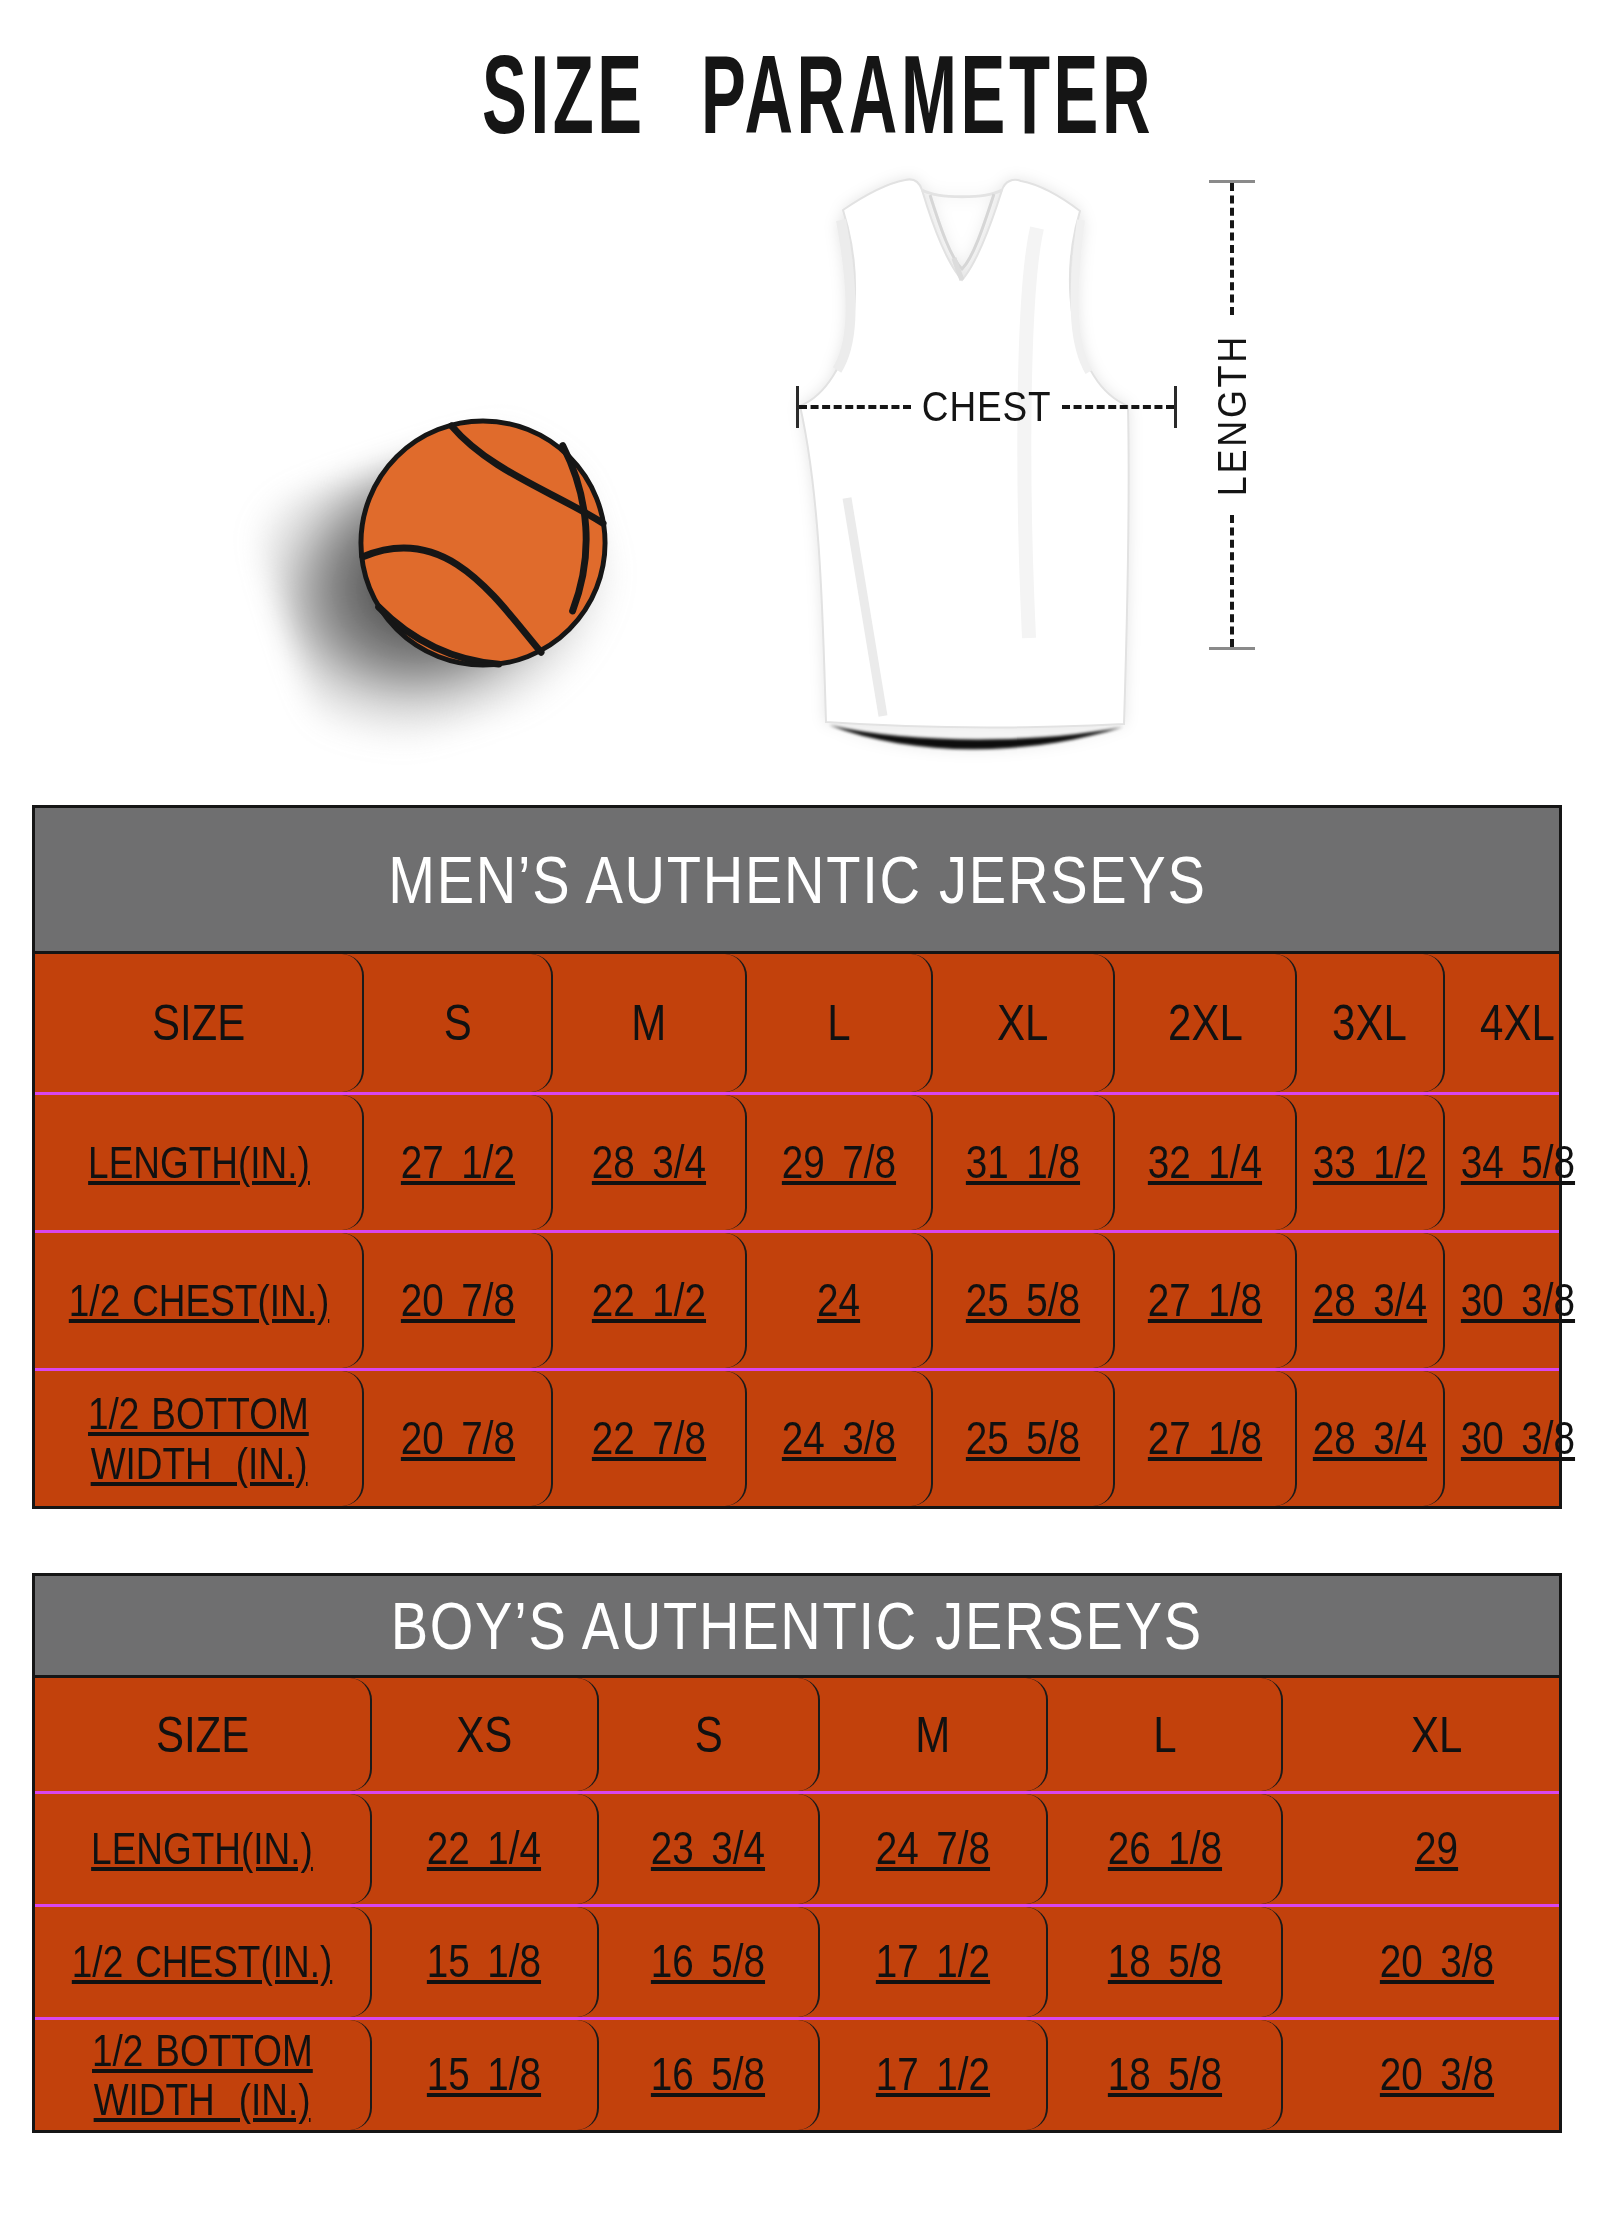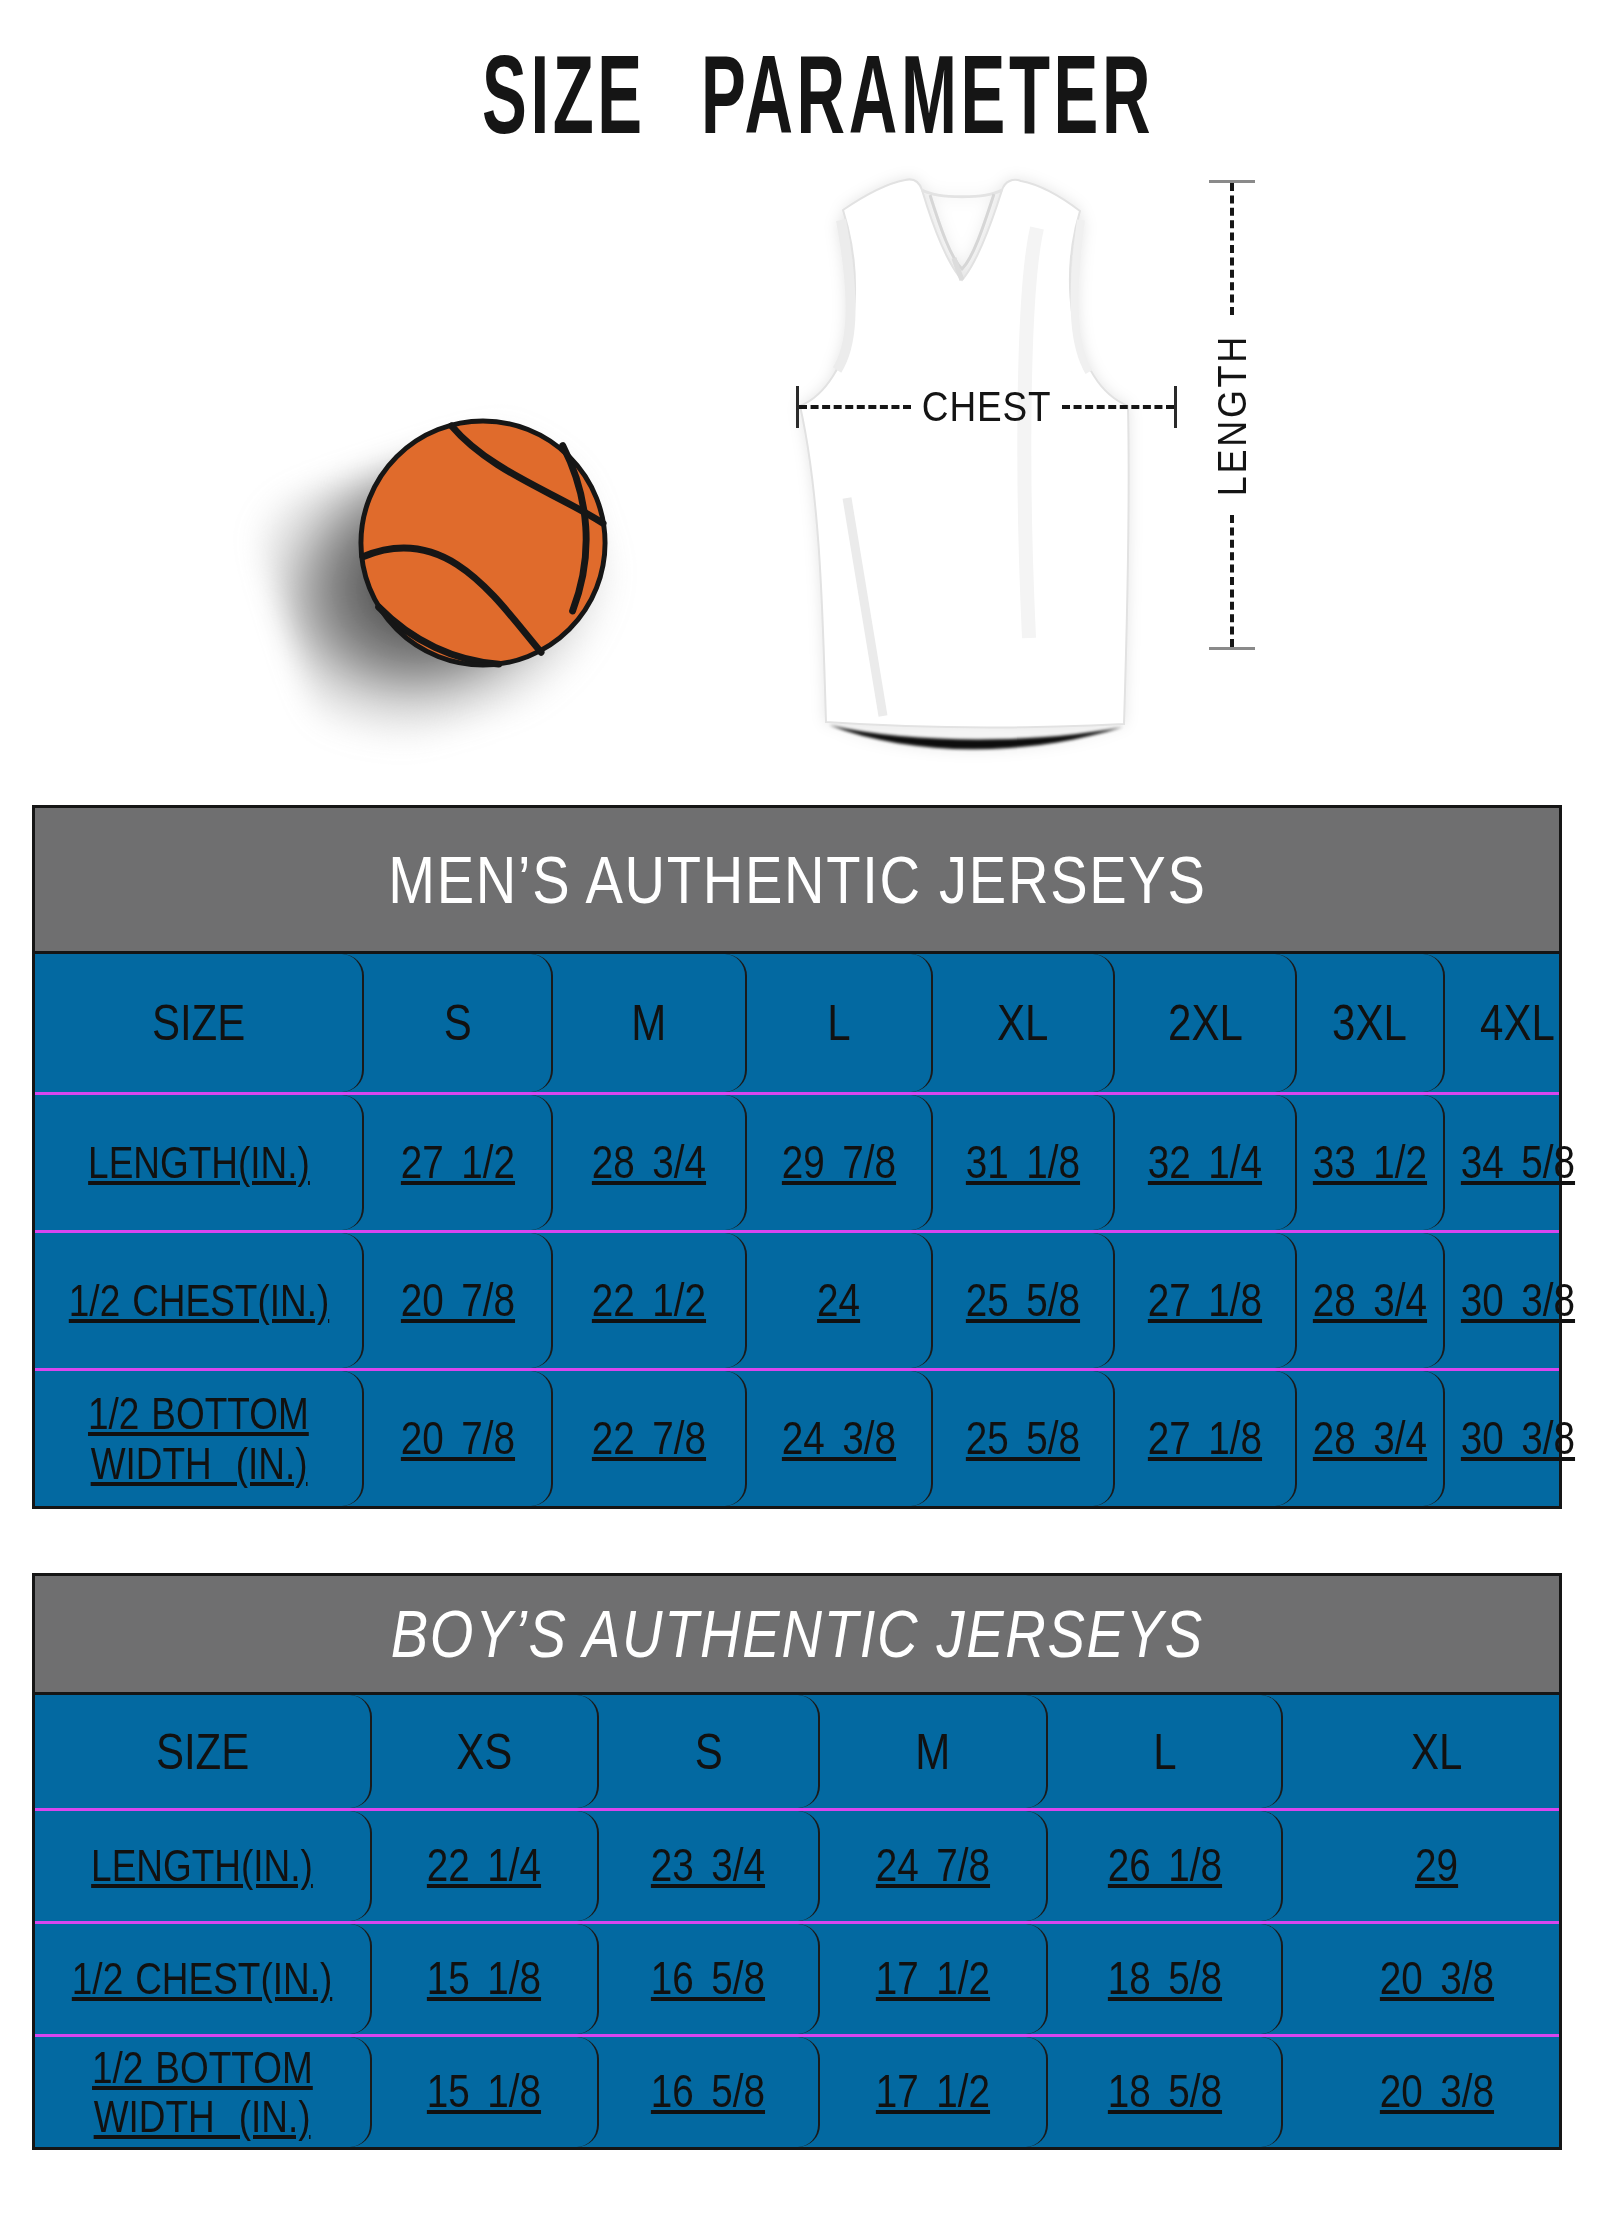--- a/index.html
+++ b/index.html
@@ -32,27 +32,27 @@
   
   .length-line{position:absolute;left:1206px;top:180px;width:52px;height:470px;
                display:flex;flex-direction:column;align-items:center;}
   .mcap-h{height:3px;width:46px;background:#8a8a8a;flex:0 0 auto;}
   .dash-v{flex:1 1 auto;width:0;border-left:4px dashed #161616;}
   .length-line .lab{flex:0 0 auto;writing-mode:vertical-rl;transform:rotate(180deg) scaleY(0.9);
                     font-size:40px;letter-spacing:3px;margin:10px 0;color:#141414;white-space:nowrap;}
 
   
   .size-table{position:absolute;left:32px;width:1530px;box-sizing:border-box;
-              border:3px solid #151515;background:#0369a1;}
+              border:3px solid #151515;background:#c2410c;}
   .men{top:805px;}
   .boy{top:1573px;}
   .band{display:flex;align-items:center;justify-content:center;background:#6f6f70;
         border-bottom:3px solid #151515;box-sizing:border-box;}
   .men .band{height:146px;}
-  .boy .band{height:119px;font-style:italic;}
+  .boy .band{height:102px;}
   .band-txt{color:#ffffff;font-size:66px;font-weight:400;letter-spacing:2px;
             transform:scaleX(0.85);white-space:nowrap;}
 
   .trow{display:grid;box-sizing:border-box;}
   .trow + .trow{border-top:3px solid #d946ef;text-decoration:underline;}
   .men .trow{height:138px;grid-template-columns:21.6% 12.4% 12.7% 12.2% 12.0% 11.9% 9.7% 7.5%;}
   .boy .trow{height:113px;grid-template-columns:22.1% 14.9% 14.5% 15.0% 15.4% 18.1%;}
 
   .cell{display:flex;flex-direction:column;align-items:center;justify-content:center;
         border-right:2px solid #1a1a1a;box-sizing:border-box;overflow:visible;border-radius:22px;}

